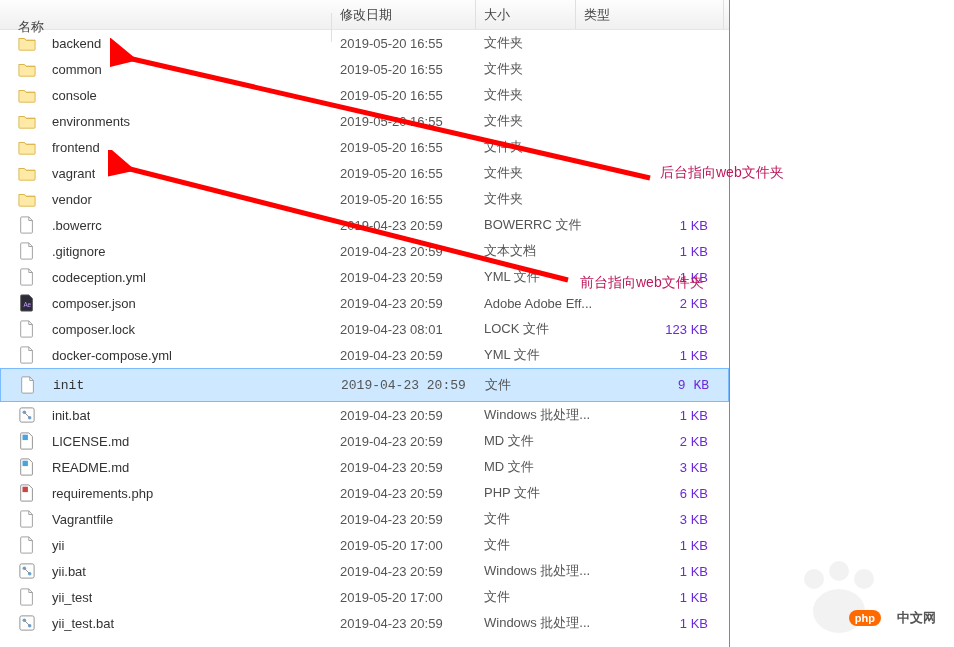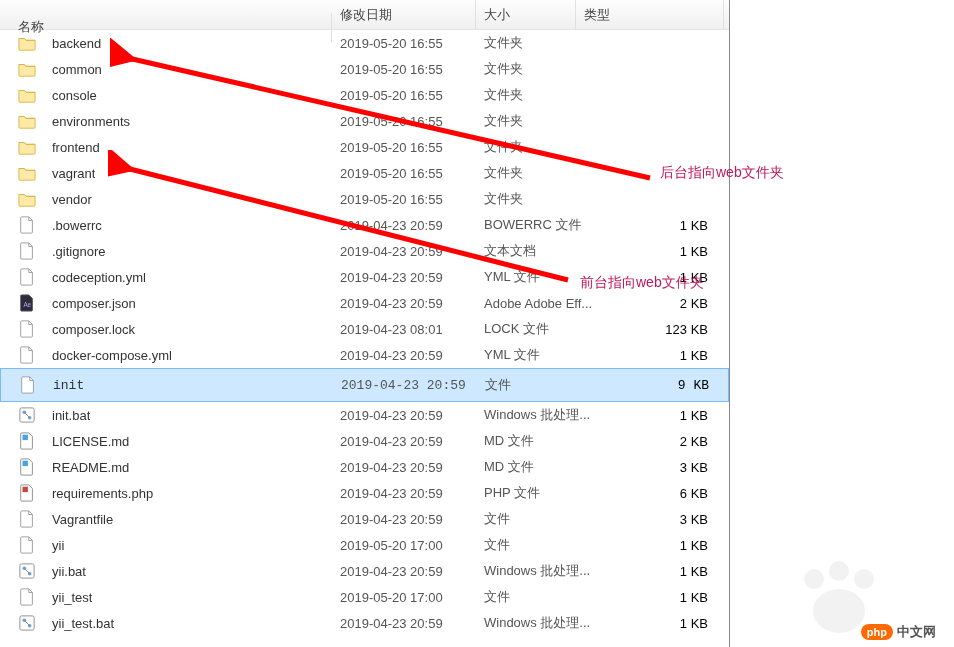--- a/index.html
+++ b/index.html
@@ -10,29 +10,29 @@
   .col-name { width: 332px; padding-left: 18px !important; margin-top: 25px; }
   .col-date { width: 144px; }
   .col-type { width: 148px; }
   .col-size { width: 100px; justify-content: flex-start; }
   .rows { }
   .row { display: flex; align-items: center; height: 26px; font-size: 13px; }
   .row.selected { background: #cde8ff; border: 1px solid #7abaff; height: 34px; font-family: Liberation Mono, monospace; }
   .row .c-name { width: 332px; padding-left: 18px; display: flex; align-items: center; gap: 16px; }
   .row .c-date { width: 144px; padding-left: 8px; color: #555; }
   .row .c-type { width: 148px; padding-left: 8px; color: #555; }
-  .row .c-size { width: 92px; text-align: right; color: #000000; padding-right: 8px; }
+  .row .c-size { width: 92px; text-align: right; color: #6d28d9; padding-right: 8px; }
   .icon { width: 18px; height: 18px; display: inline-flex; align-items: center; justify-content: center; flex: 0 0 18px; }
   .folder-icon svg { width: 18px; height: 16px; }
   .file-icon svg { width: 16px; height: 18px; }
   .filename { white-space: nowrap; overflow: hidden; text-overflow: ellipsis; }
   
   .annotation { position: absolute; color: #be185d; font-size: 14px; font-family: "Microsoft YaHei", sans-serif; white-space: nowrap; }
   .arrow { position: absolute; pointer-events: none; }
-  .watermark-logo { position: absolute; right: 18px; bottom: 6px; display: flex; align-items: center; gap: 4px; justify-content: flex-end; }
+  .watermark-logo { position: absolute; right: 18px; bottom: 20px; display: flex; align-items: center; gap: 16px; justify-content: flex-end; }
   .watermark-logo .bubble { background: #ff6a00; color: #fff; font-size: 11px; font-weight: bold; padding: 2px 6px; border-radius: 10px; }
   .watermark-paw { position: absolute; right: 70px; bottom: 8px; opacity: .18; }
 </style>
 </head>
 <body>
 
 <div class="file-pane">
   <div class="header-row">
     <div class="col col-name">
       <span>名称</span>

